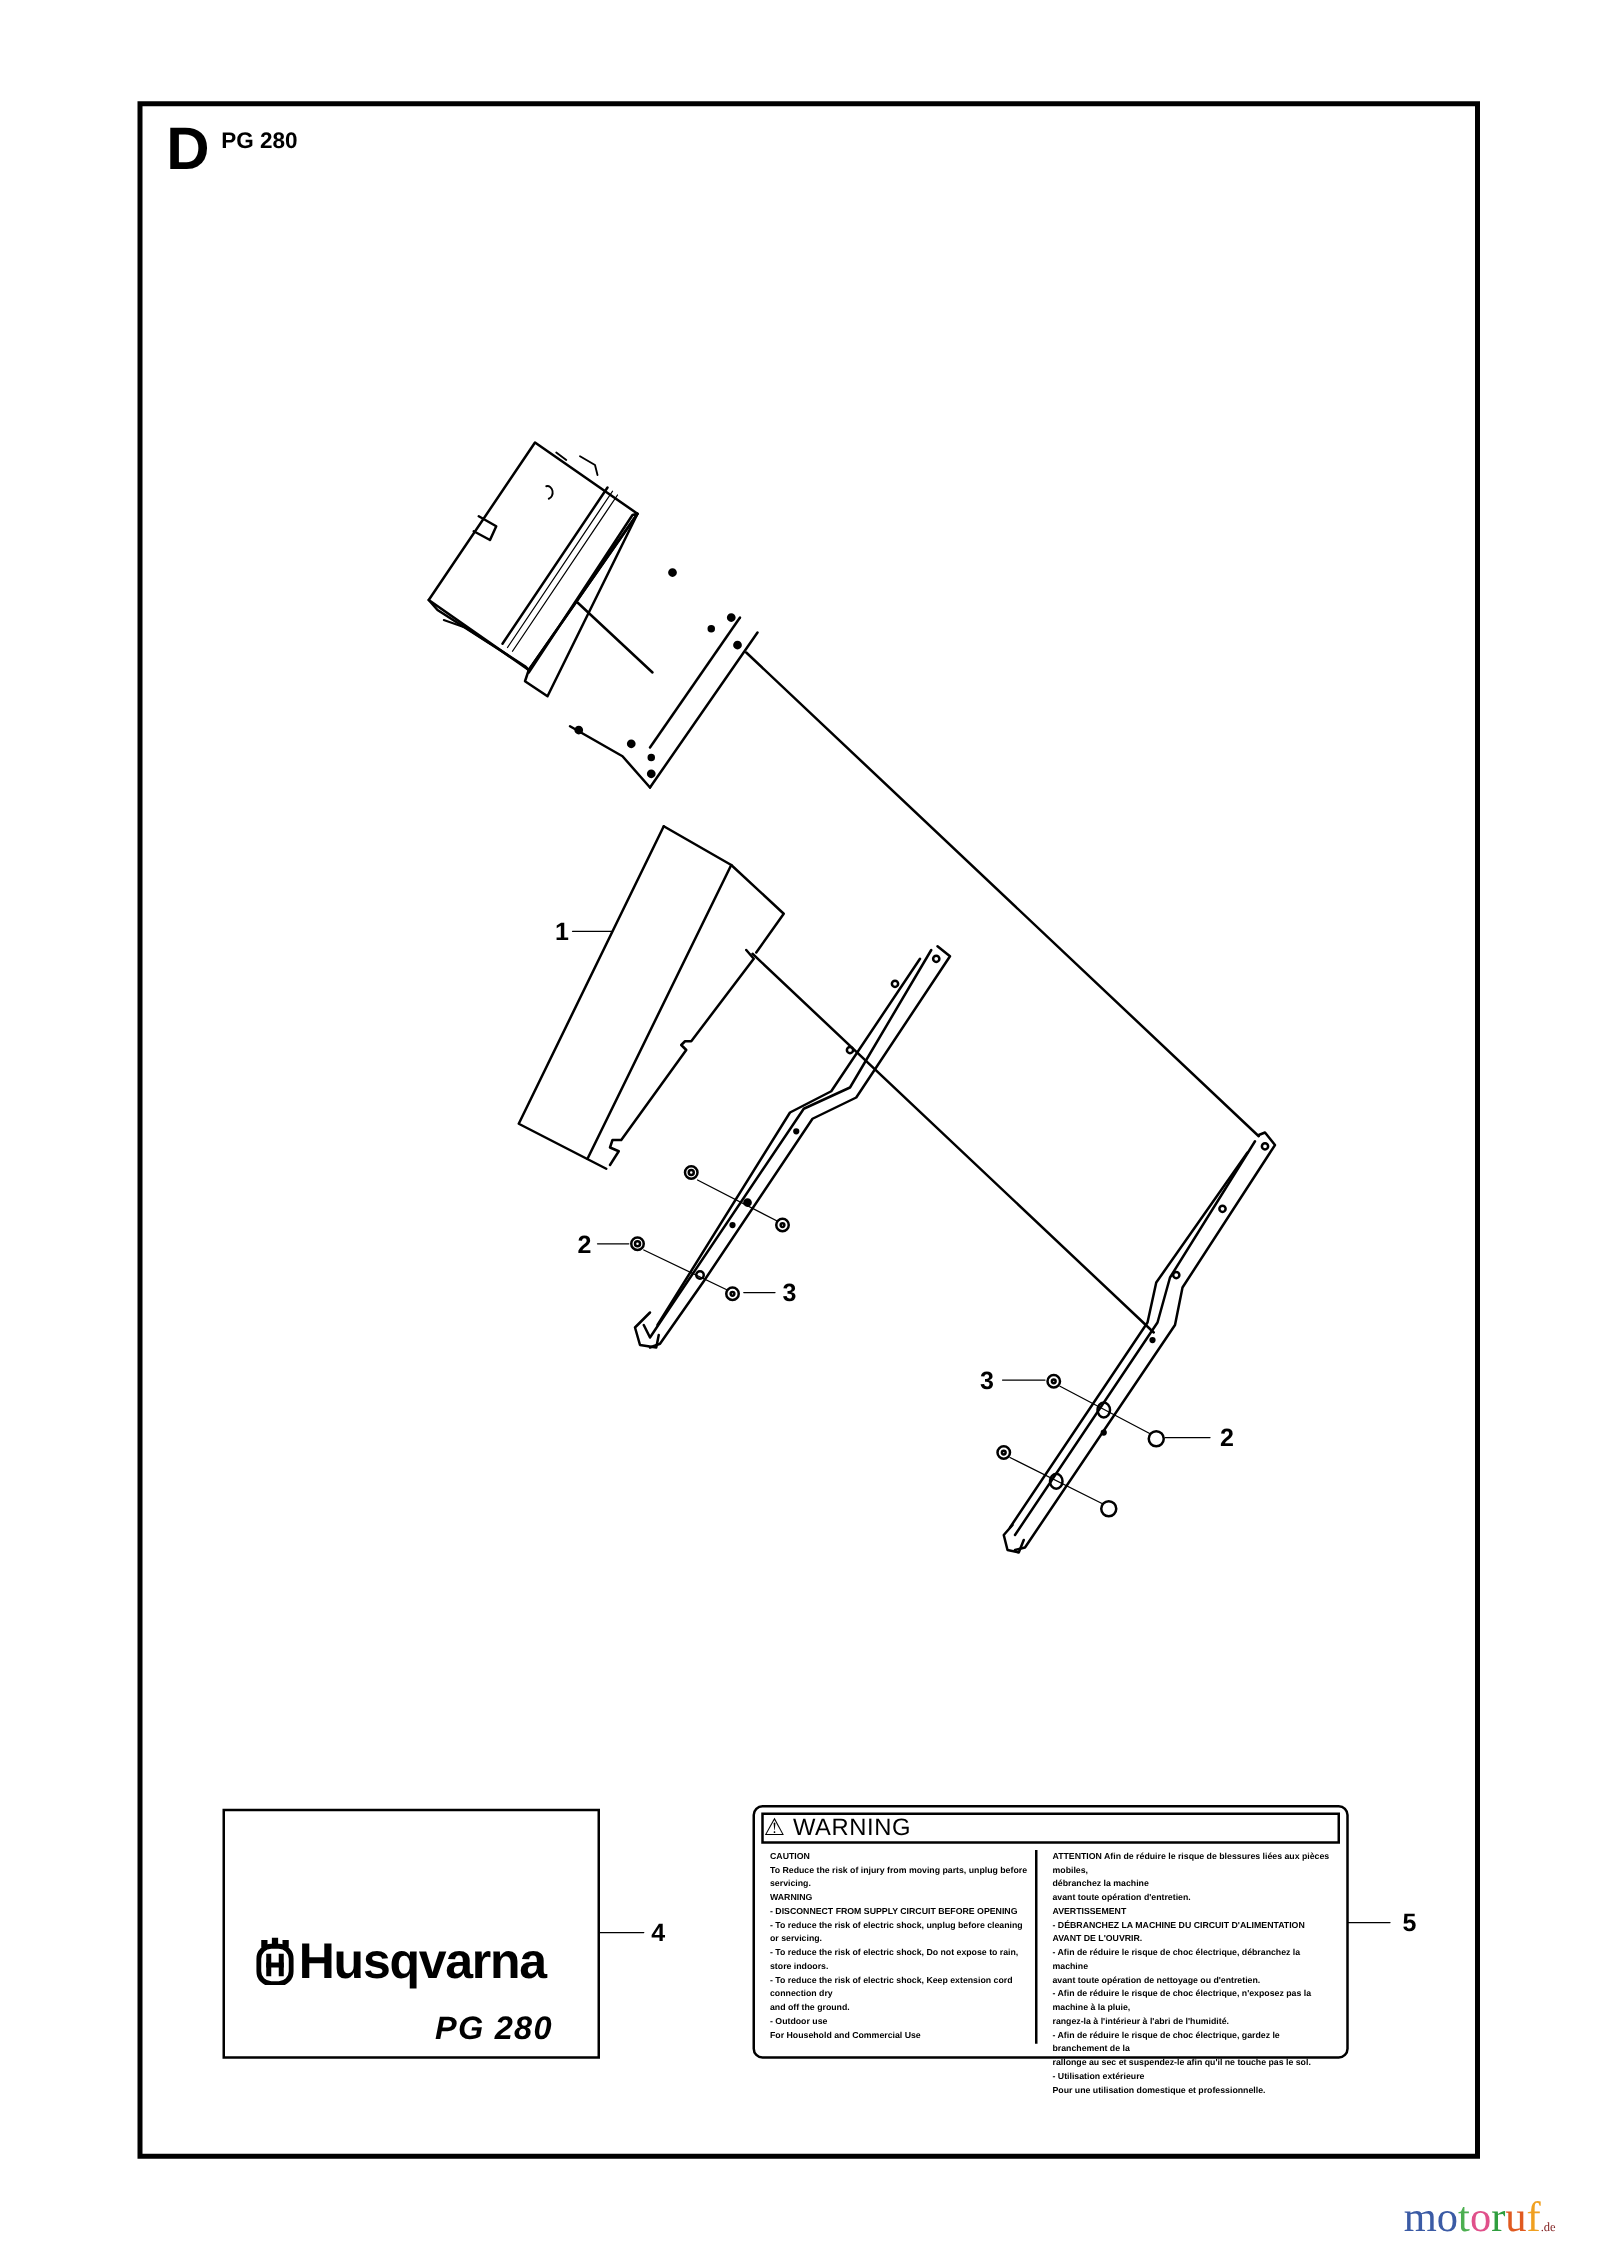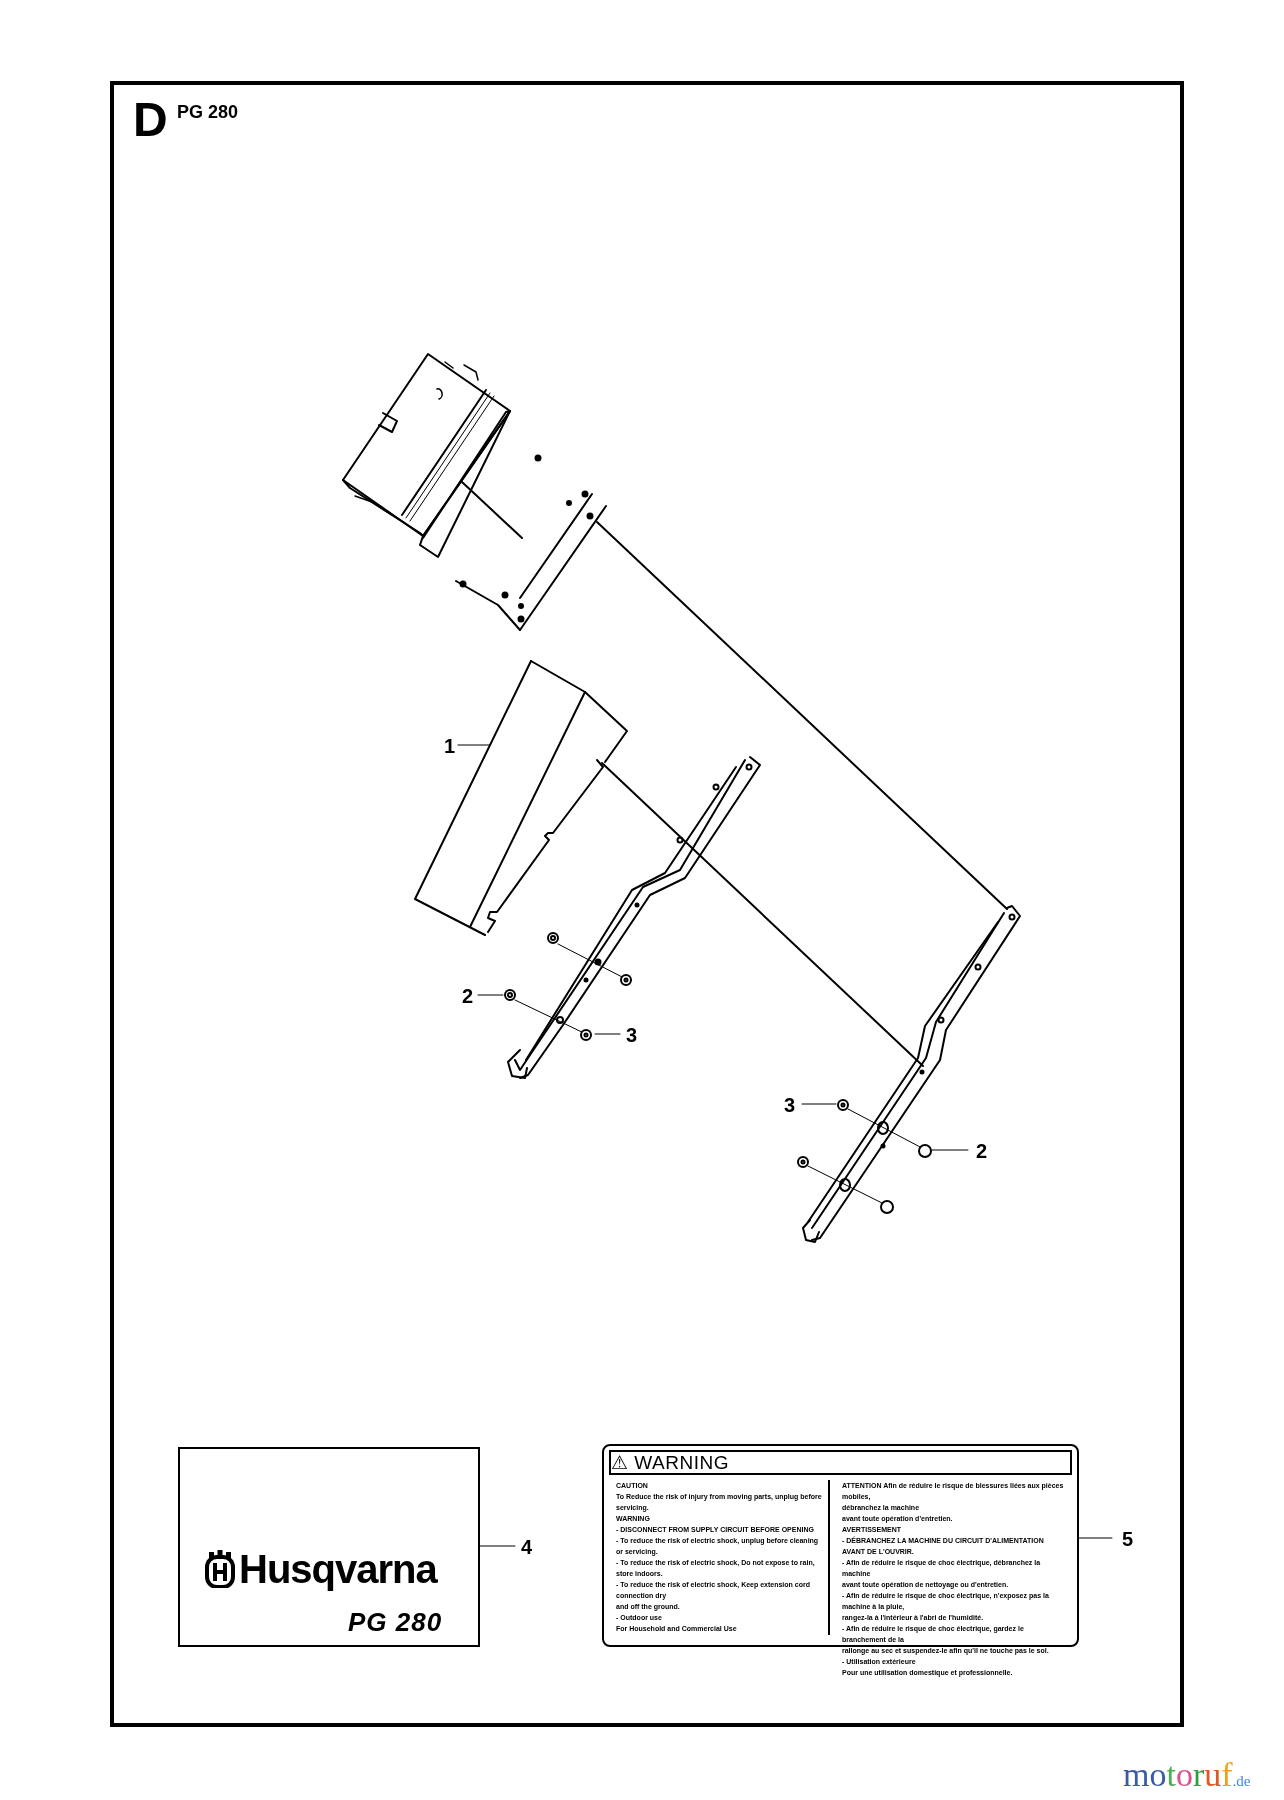--- a/index.html
+++ b/index.html
@@ -14,21 +14,21 @@
     .brand-logo { display:inline-block; width:30px; height:38px; margin-right:4px; }
     .decal-model { position:absolute; left:168px; top:160px; font-size:26px; font-weight:bold; font-style:italic; letter-spacing:1px; line-height:1; }
     .warning-label { position:absolute; left:602px; top:1444px; width:473px; height:199px; border:2px solid #000; border-radius:8px; }
     .warning-header { position:absolute; left:5px; top:4px; width:459px; height:21px; border:2px solid #000; text-align:left; font-size:19px; line-height:21px; letter-spacing:0.5px; }
     .warning-col { position:absolute; top:34px; font-size:7px; font-weight:bold; line-height:11px; font-family:"Liberation Sans", sans-serif; }
     .warning-col.left { left:12px; width:210px; }
     .warning-col.right { left:238px; width:225px; }
     .warning-divider { position:absolute; left:224px; top:34px; width:2px; height:155px; background:#000; }
     .watermark { position:absolute; left:1123px; top:1758px; font-family:"Liberation Serif", serif; font-size:34px; line-height:1; }
     .watermark span { display:inline-block; }
-    .watermark .tld { font-size:15px; color:#3b82f6; }
+    .watermark .tld { font-size:10px; color:#7f1d1d; }
   </style>
 </head>
 <body>
 
 <div class="frame"></div>
 
 <div class="section-letter">D</div>
 <div class="section-model">PG 280</div>
 
 <svg class="drawing" viewBox="0 0 1284 1800" xmlns="http://www.w3.org/2000/svg" fill="none" stroke="#000" stroke-width="2" stroke-linejoin="round" stroke-linecap="round">

